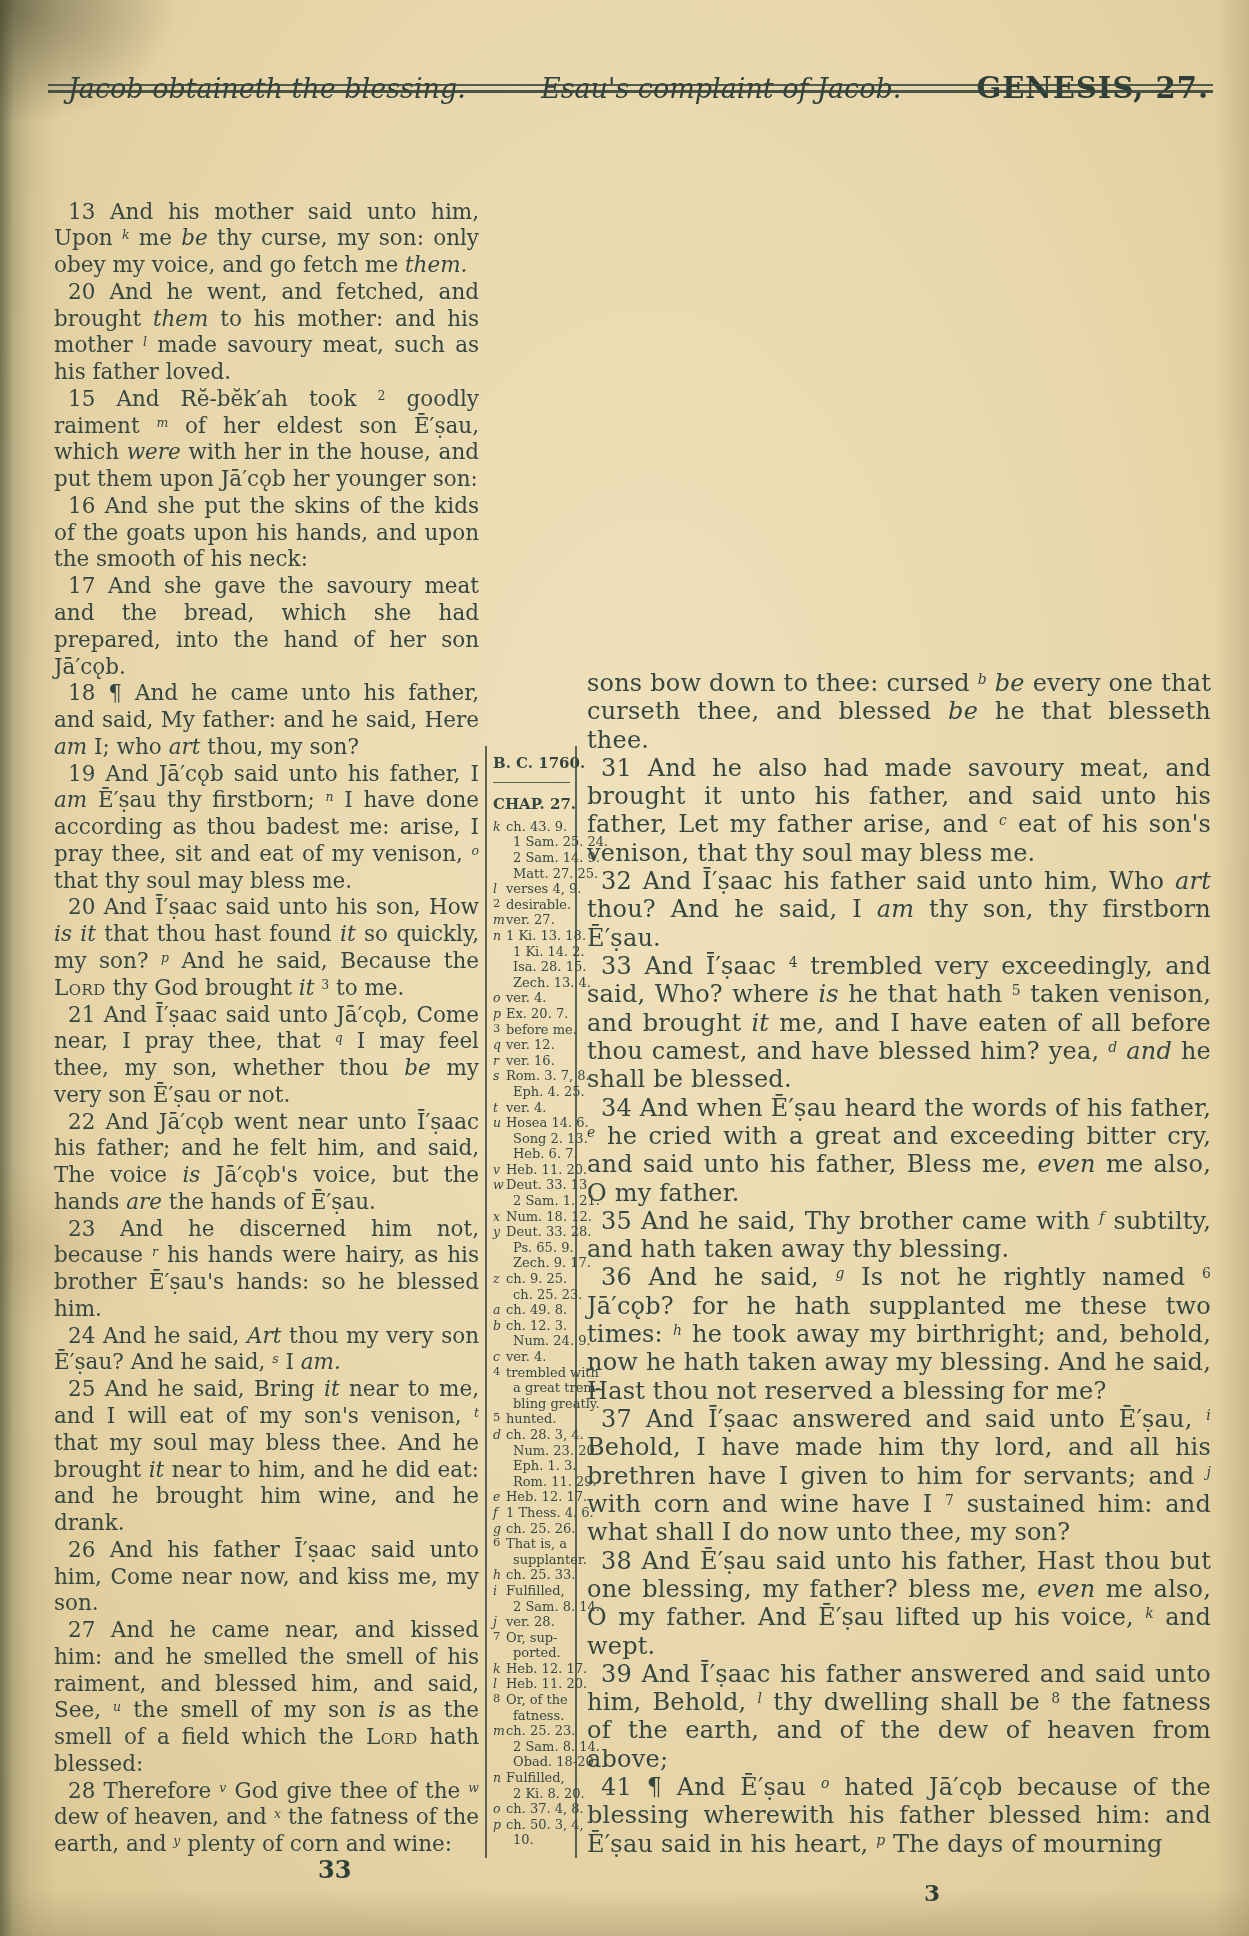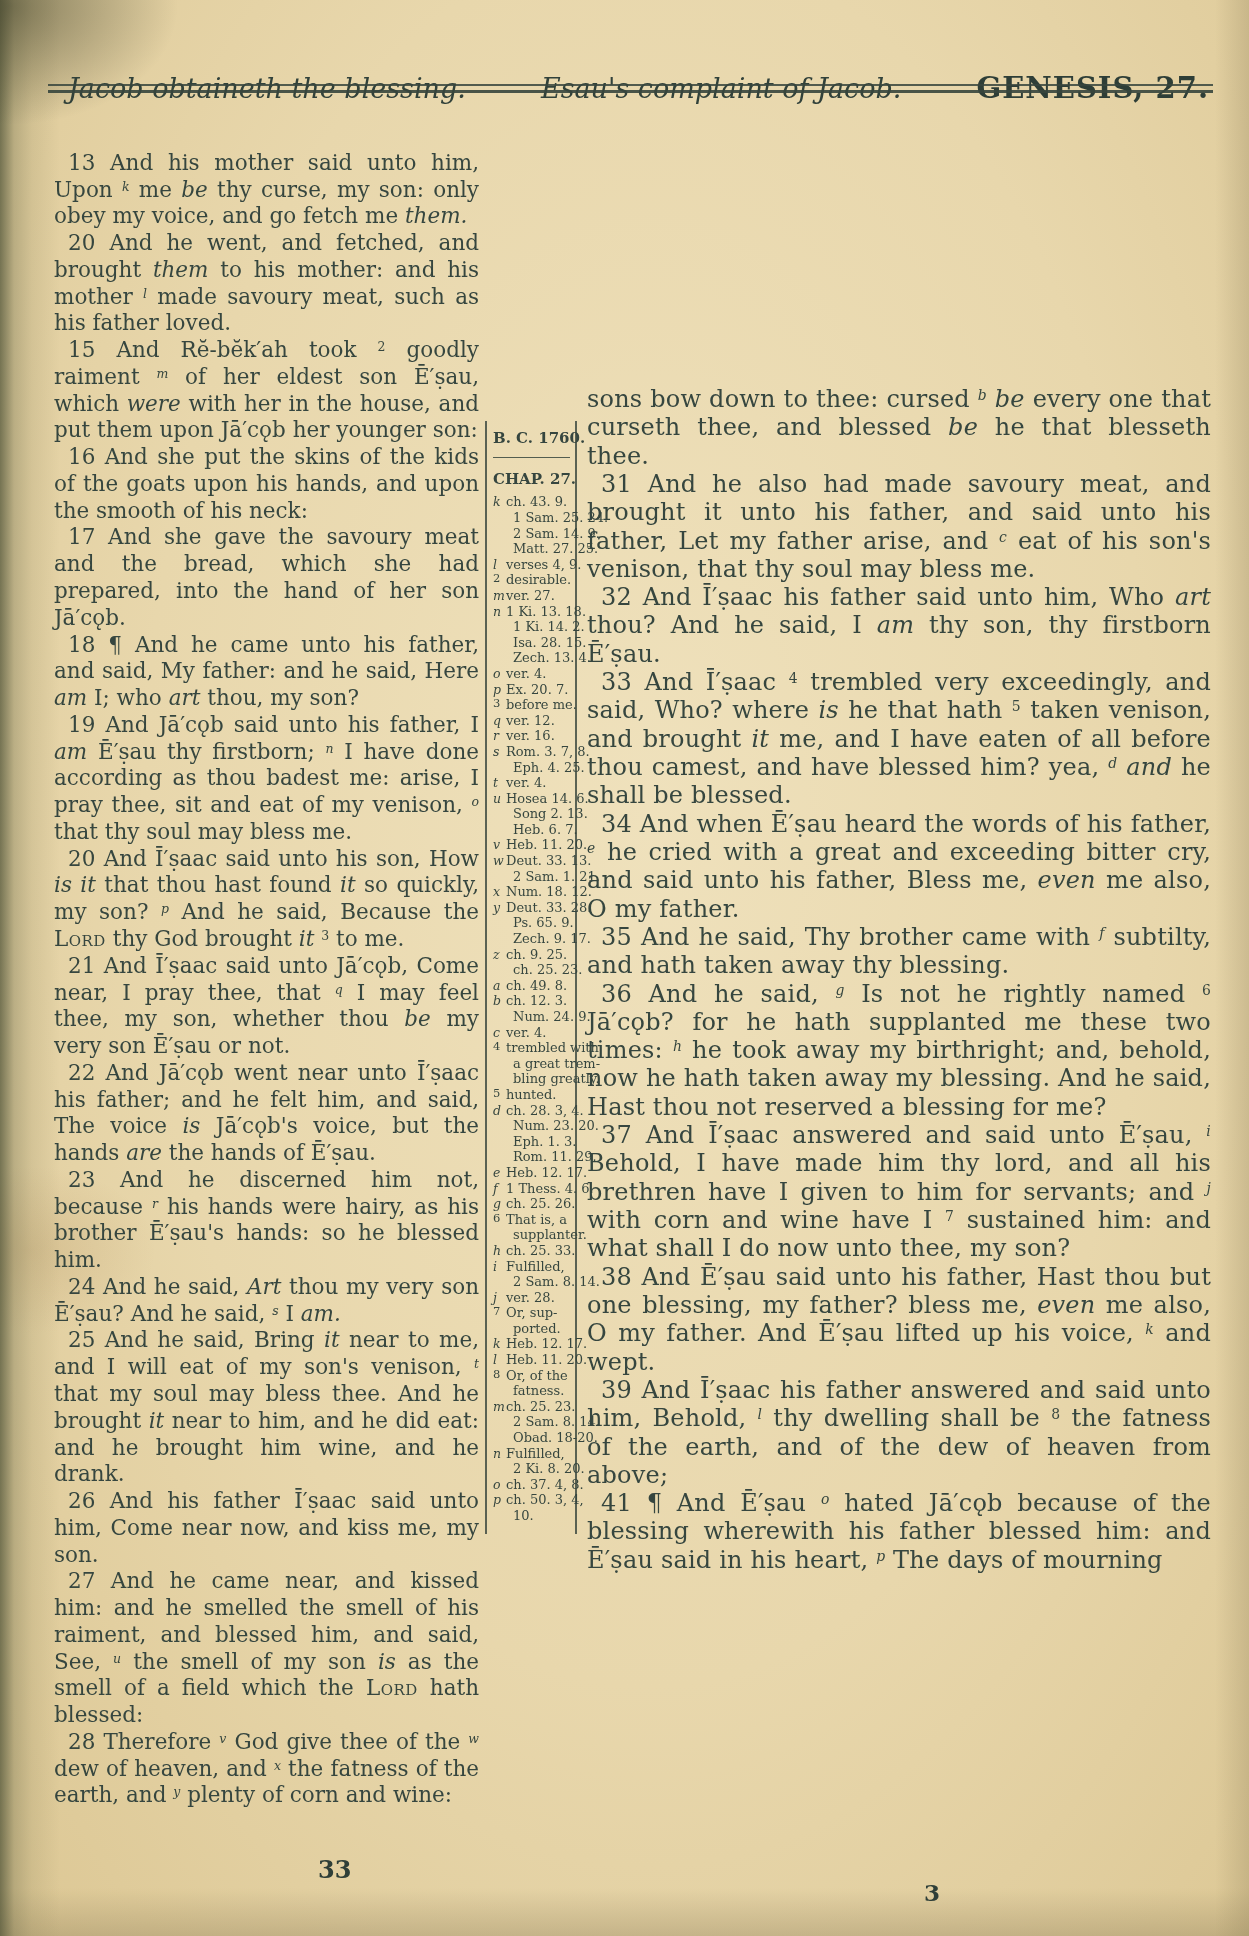--- a/index.html
+++ b/index.html
@@ -23,21 +23,21 @@
   }
   .rh-it{font-style:italic;font-size:27px;color:#31413a;}
   .rh-bold{font-weight:bold;font-size:29px;letter-spacing:1px;color:#2e3e37;}
   .header-rule{
     position:absolute;top:84px;left:48px;right:36px;height:4px;
     border-top:2px solid rgba(56,70,61,0.85);
     border-bottom:3px solid rgba(56,70,61,0.9);
   }
   .columns{
     position:absolute;top:97px;left:48px;right:36px;bottom:78px;
-    display:flex;align-items:center;
+    display:flex;align-items:flex-end;
   }
   .col-left{
     width:437px;box-sizing:border-box;padding:4px 6px 0 6px;
     font-size:21.5px;line-height:1.245;
   }
   .col-refs{
     width:92px;box-sizing:border-box;flex:none;
     border-left:2px solid rgba(54,68,59,0.8);
     border-right:2px solid rgba(54,68,59,0.8);
     padding:6px 3px 10px 6px;

